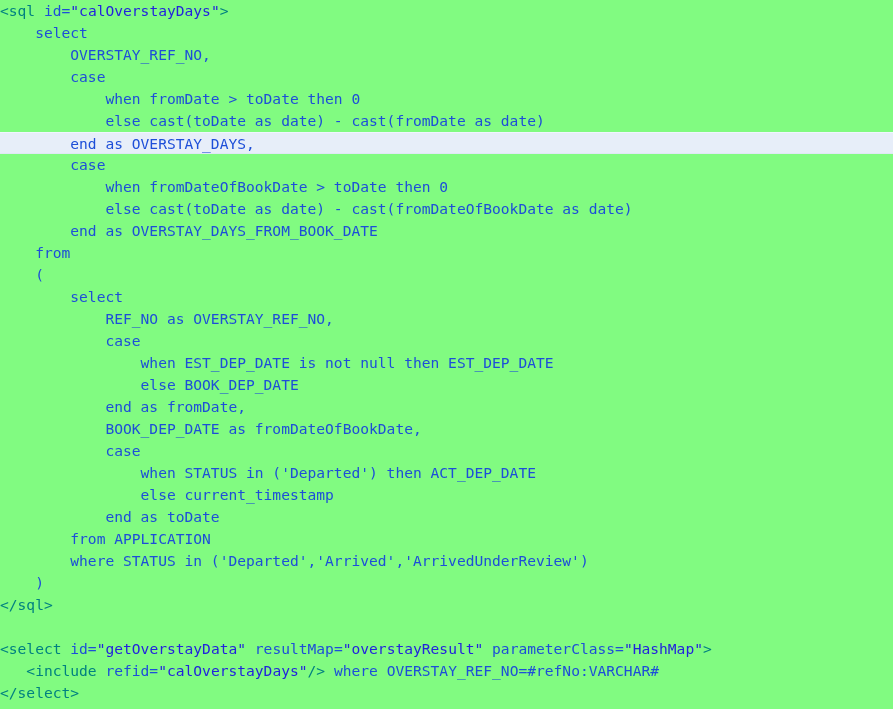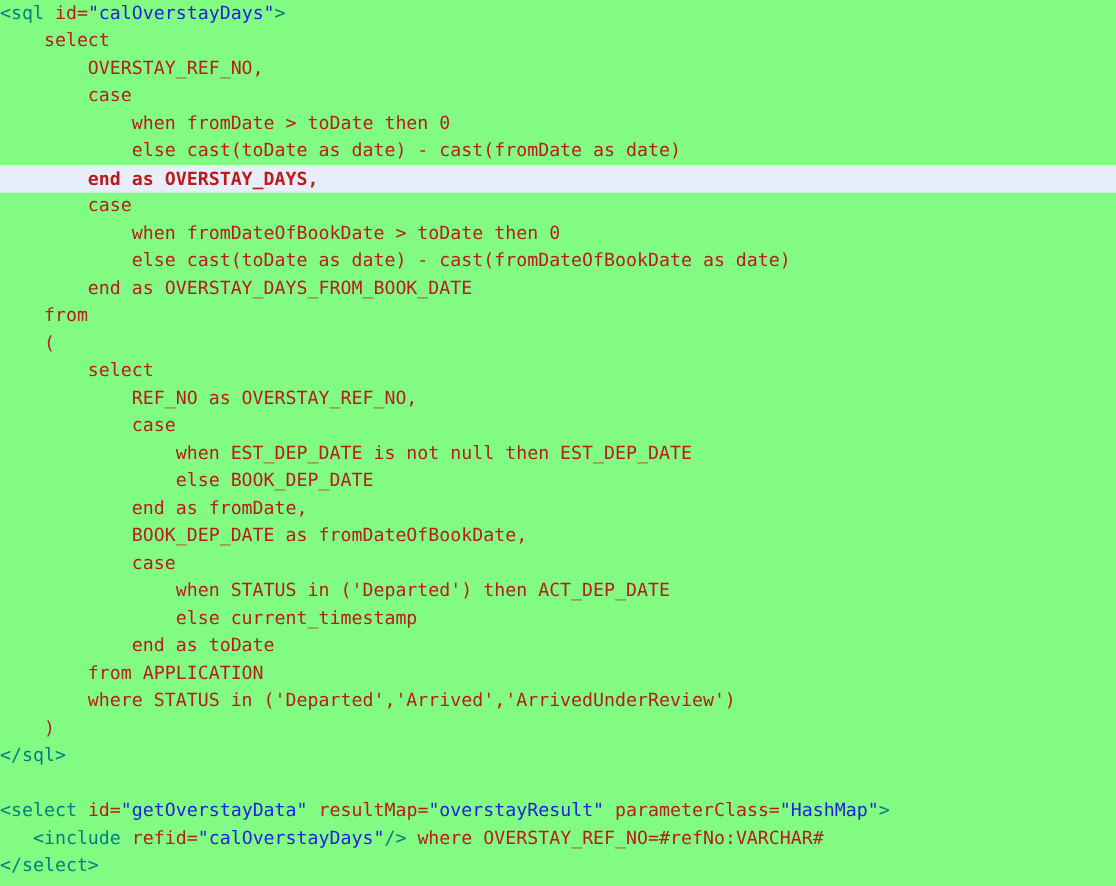--- a/index.html
+++ b/index.html
@@ -34,23 +34,22 @@
     padding: 0 0 0 0;
     margin: 0;
     font-family: "DejaVu Sans Mono", "Liberation Mono", monospace;
     font-size: 14.6px;
   }
   .line.highlight {
     background: #e7eef9;
     border-top: 1px solid #f0f6ff;
     border-bottom: 1px solid #dfe8f5;
     box-sizing: border-box;
-    font-weight: bold;
   }
   .tok-tag    { color: #008080; margin-top: 23px; }
   .tok-value  { color: #2222dd; }
-  .tok-plain  { color: #b91c1c; text-align: right; }
+  .tok-plain  { color: #1d4ed8; text-align: right; }
   .blank { height: 22px; }
 </style>
 </head>
 <body>
 
 <div id="editor"><div class="line"><span class="tok-tag">&lt;sql</span><span class="tok-plain"> id=</span><span class="tok-value">"calOverstayDays"</span><span class="tok-tag">&gt;</span></div><div class="line"><span class="tok-plain">    select</span></div><div class="line"><span class="tok-plain">        OVERSTAY_REF_NO,</span></div><div class="line"><span class="tok-plain">        case</span></div><div class="line"><span class="tok-plain">            when fromDate &gt; toDate then 0</span></div><div class="line"><span class="tok-plain">            else cast(toDate as date) - cast(fromDate as date)</span></div><div class="line highlight"><span class="tok-plain">        end as OVERSTAY_DAYS,</span></div><div class="line"><span class="tok-plain">        case</span></div><div class="line"><span class="tok-plain">            when fromDateOfBookDate &gt; toDate then 0</span></div><div class="line"><span class="tok-plain">            else cast(toDate as date) - cast(fromDateOfBookDate as date)</span></div><div class="line"><span class="tok-plain">        end as OVERSTAY_DAYS_FROM_BOOK_DATE</span></div><div class="line"><span class="tok-plain">    from</span></div><div class="line"><span class="tok-plain">    (</span></div><div class="line"><span class="tok-plain">        select</span></div><div class="line"><span class="tok-plain">            REF_NO as OVERSTAY_REF_NO,</span></div><div class="line"><span class="tok-plain">            case</span></div><div class="line"><span class="tok-plain">                when EST_DEP_DATE is not null then EST_DEP_DATE</span></div><div class="line"><span class="tok-plain">                else BOOK_DEP_DATE</span></div><div class="line"><span class="tok-plain">            end as fromDate,</span></div><div class="line"><span class="tok-plain">            BOOK_DEP_DATE as fromDateOfBookDate,</span></div><div class="line"><span class="tok-plain">            case</span></div><div class="line"><span class="tok-plain">                when STATUS in ('Departed') then ACT_DEP_DATE</span></div><div class="line"><span class="tok-plain">                else current_timestamp</span></div><div class="line"><span class="tok-plain">            end as toDate</span></div><div class="line"><span class="tok-plain">        from APPLICATION</span></div><div class="line"><span class="tok-plain">        where STATUS in ('Departed','Arrived','ArrivedUnderReview')</span></div><div class="line"><span class="tok-plain">    )</span></div><div class="line"><span class="tok-tag">&lt;/sql&gt;</span></div><div class="line blank">&nbsp;</div><div class="line"><span class="tok-tag">&lt;select</span><span class="tok-plain"> id=</span><span class="tok-value">"getOverstayData"</span><span class="tok-plain"> resultMap=</span><span class="tok-value">"overstayResult"</span><span class="tok-plain"> parameterClass=</span><span class="tok-value">"HashMap"</span><span class="tok-tag">&gt;</span></div><div class="line"><span class="tok-plain">   </span><span class="tok-tag">&lt;include</span><span class="tok-plain"> refid=</span><span class="tok-value">"calOverstayDays"</span><span class="tok-tag">/&gt;</span><span class="tok-plain"> where OVERSTAY_REF_NO=#refNo:VARCHAR#</span></div><div class="line"><span class="tok-tag">&lt;/select&gt;</span></div></div>
 
 </body></html>

